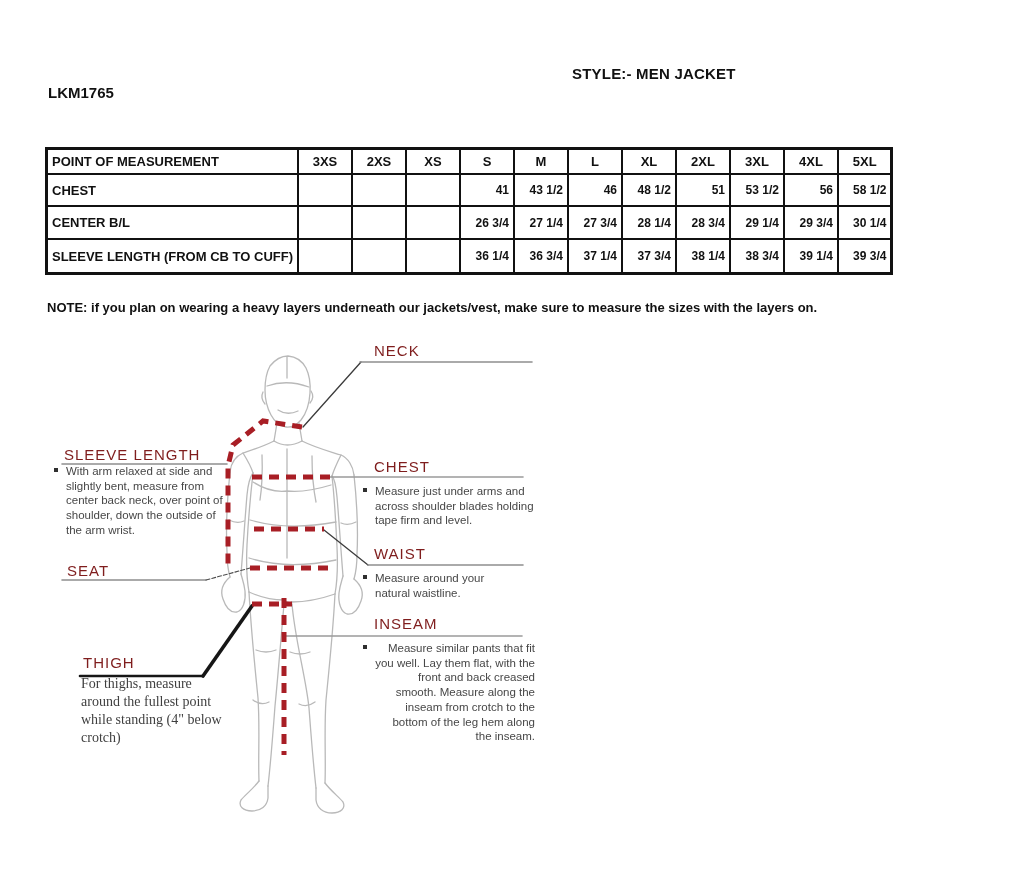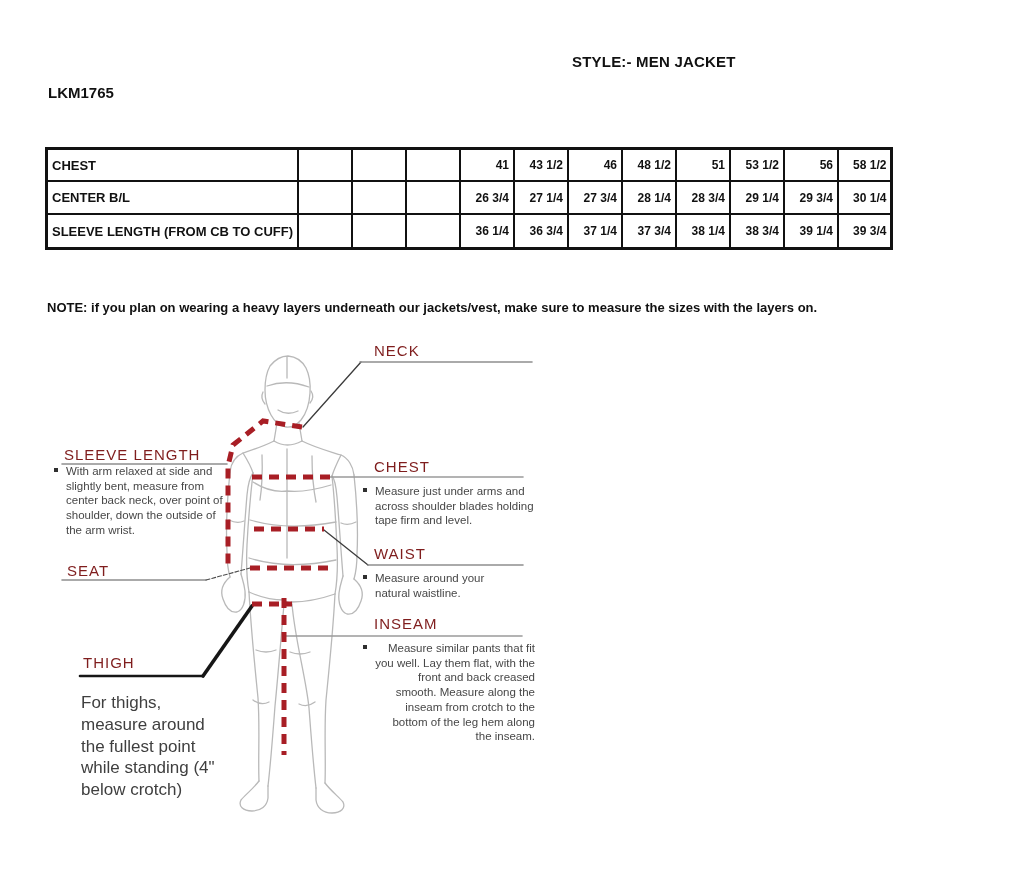--- a/index.html
+++ b/index.html
@@ -1,20 +1,20 @@
 <!DOCTYPE html>
 <html><head>
 <meta charset="utf-8">
 <style>
   html,body{margin:0;padding:0;}
   body{
     width:1024px;height:877px;position:relative;background:#ffffff;
     font-family:"Liberation Sans", sans-serif;color:#111;overflow:hidden;
   }
-  .style-title{position:absolute;left:572px;top:53px;font-size:15px;font-weight:bold;letter-spacing:.2px;}
+  .style-title{position:absolute;left:572px;top:65px;font-size:15px;font-weight:bold;letter-spacing:.2px;}
   .style-code{position:absolute;left:48px;top:84px;font-size:15px;font-weight:bold;}
   .note-line{position:absolute;left:47px;top:300px;font-size:13px;font-weight:bold;width:940px;}
 
   table.size-table{
     position:absolute;left:45px;top:147px;border-collapse:collapse;
     border:3px solid #111;table-layout:fixed;
   }
   table.size-table th, table.size-table td{
     border:2px solid #111;font-size:13px;padding:0 4px;overflow:hidden;white-space:nowrap;
   }
@@ -44,21 +44,21 @@
   .lab-chest p{margin-top:9px;width:165px;margin-left:1px;}
   .lab-waist  {left:374px;top:545px;width:176px;}
   .lab-waist p{margin-top:9px;width:140px;margin-left:1px;}
   .lab-inseam {left:374px;top:615px;width:176px;}
   .lab-inseam p{margin-top:9px;width:160px;margin-left:1px;text-align:right;}
   .lab-sleeve {left:64px;top:446px;width:176px;}
   .lab-sleeve p{margin-top:1px;width:162px;margin-left:2px;}
   .lab-seat   {left:67px;top:562px;width:170px;}
   .lab-seat p {margin-top:9px;width:145px;margin-left:0px;}
   .lab-thigh  {left:83px;top:654px;width:170px;}
-  .lab-thigh p{margin-top:21px;width:150px;margin-left:-2px;font-size:17px;color:#3f3f3f;}
+  .lab-thigh p{margin-top:4px;width:150px;margin-left:-2px;font-size:14px;color:#3f3f3f;font-family:Liberation Serif, serif;}
 </style>
 </head>
 <body>
 
 <div class="style-title">STYLE:- MEN JACKET</div>
 <div class="style-code">LKM1765</div>
 
 <table class="size-table">
   <colgroup>
     <col class="c-pom">
@@ -68,20 +68,34 @@
       <col class="c-size">
     <col class="c-size">
       <col class="c-size">
       <col class="c-size">
       <col class="c-size">
       <col class="c-size">
     <col class="c-size">
       <col class="c-size">
   </colgroup>
   <tbody>
+      <tr>
+    <th class="pom">POINT OF MEASUREMENT</th>
+    <th>3XS</th>
+    <th>2XS</th>
+    <th>XS</th>
+    <th>S</th>
+    <th>M</th>
+    <th>L</th>
+    <th>XL</th>
+    <th>2XL</th>
+    <th>3XL</th>
+    <th>4XL</th>
+    <th>5XL</th>
+  </tr>
   <tr class="r1">
     <td class="rowlabel">CHEST</td>
     <td></td>
     <td></td>
     <td></td>
     <td>41</td>
     <td>43 1/2</td>
     <td>46</td>
     <td>48 1/2</td>
     <td>51</td>

